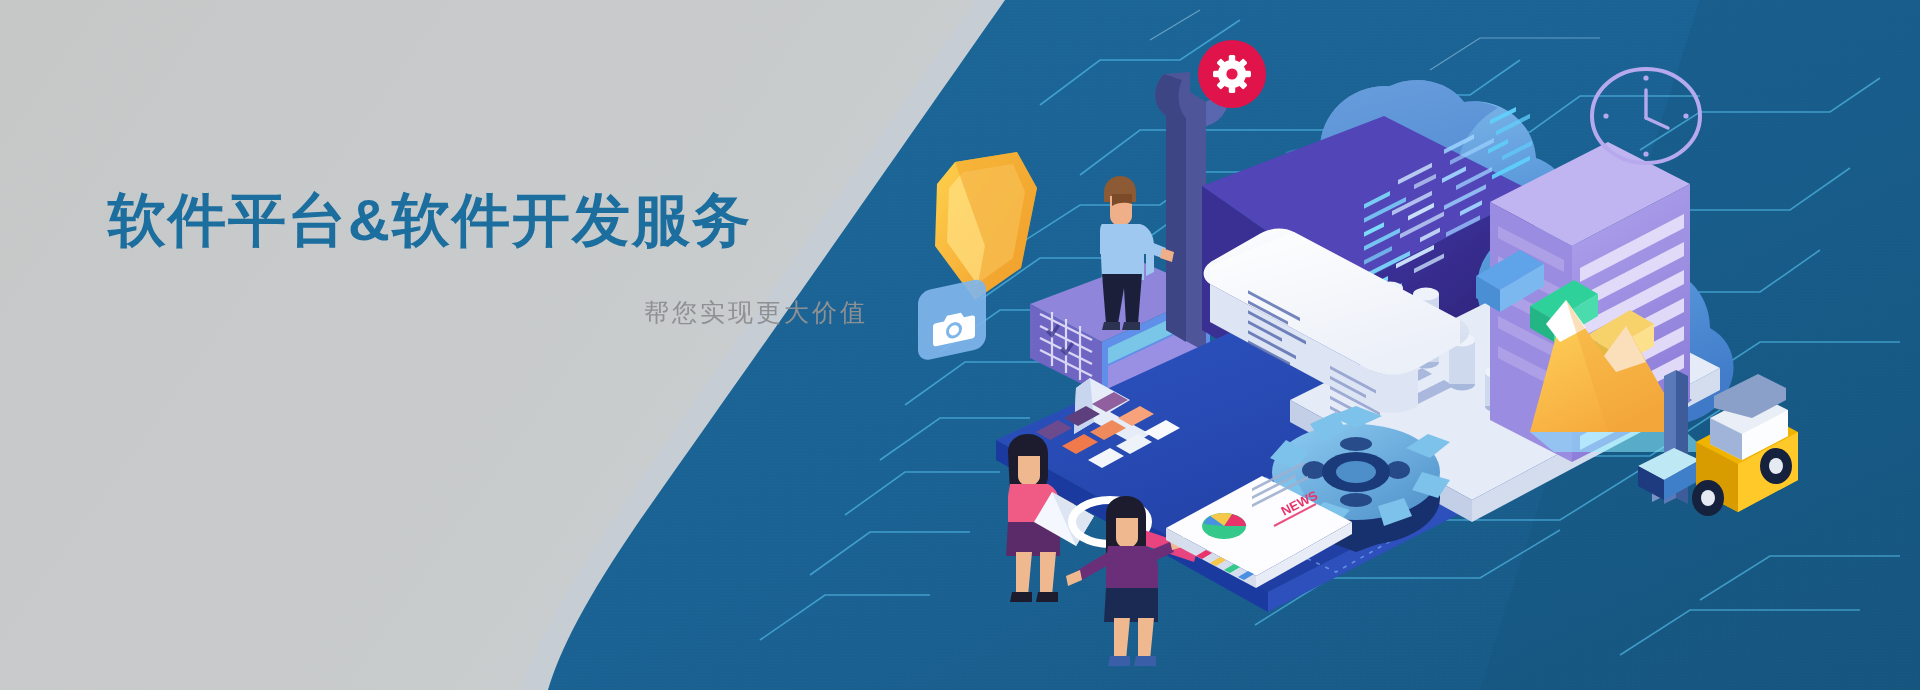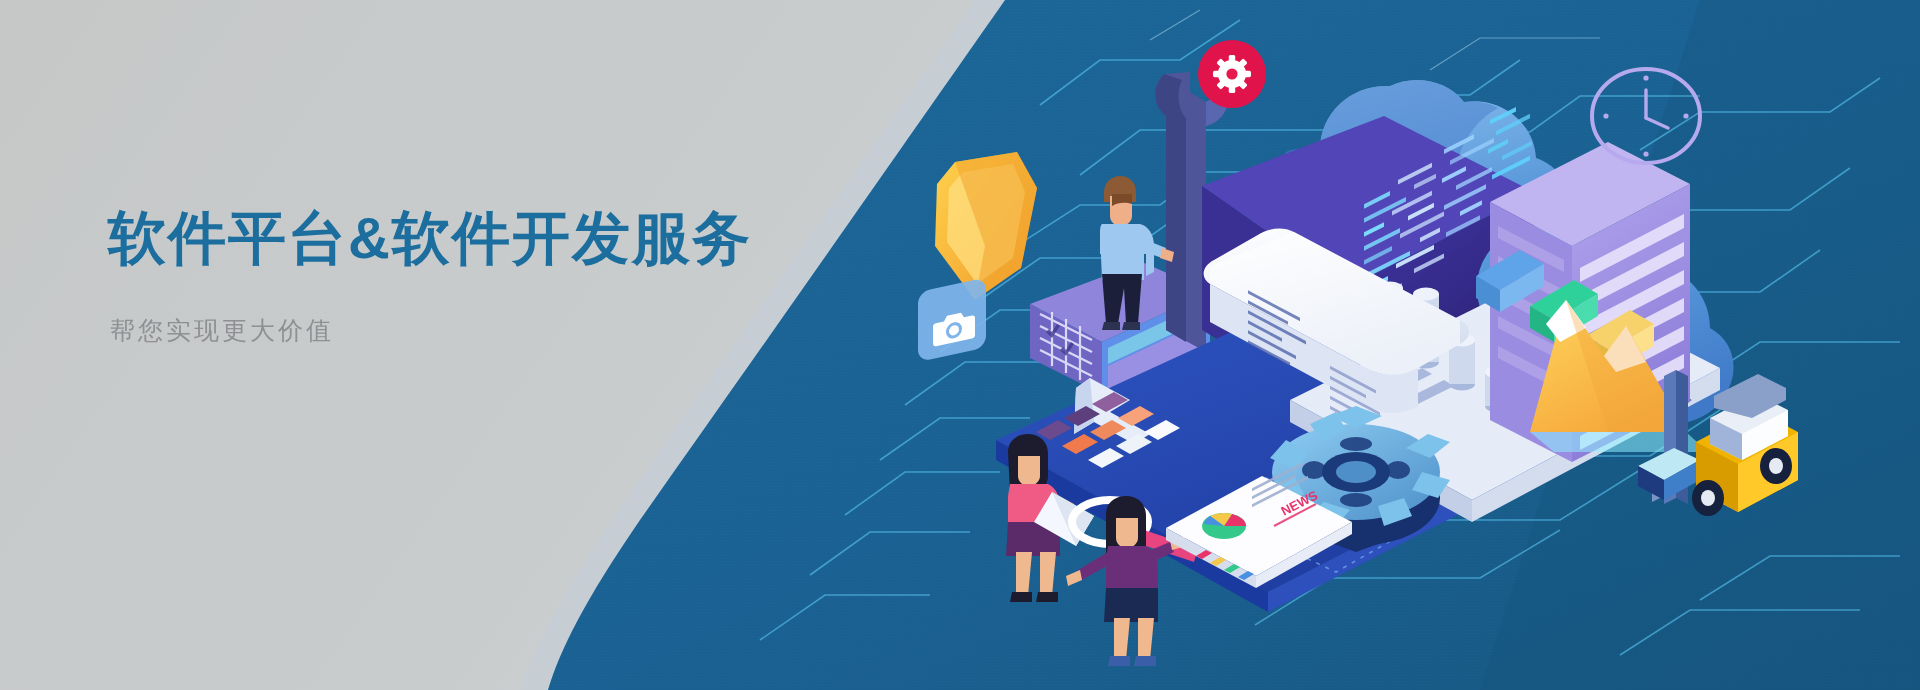--- a/index.html
+++ b/index.html
@@ -10,28 +10,28 @@
   .layer{position:absolute;inset:0;}
 
   
   #bg-base{
     background:linear-gradient(100deg,#c9cbcb 0%,#c5c8ca 30%,#cfd3d6 52%,#b9c4cd 63%,#1a6496 72%,#1d6796 85%,#18557f 100%);
   }
   
   #bg-svg{position:absolute;inset:0;width:1920px;height:690px;}
 
   
-  #copy{position:absolute;left:108px;top:205px;width:760px;}
+  #copy{position:absolute;left:108px;top:187px;width:760px;}
   #headline{
     font-size:58px;line-height:1.15;color:#1b6e9e;font-weight:700;
     letter-spacing:2px;margin:0;white-space:nowrap;
   }
   #subhead{
     margin:42px 0 0 2px;font-size:25px;color:#8e9093;letter-spacing:3px;
-    font-weight:400;white-space:nowrap;
+    font-weight:400;white-space:nowrap;text-align:right;
   }
 
   
   #art{position:absolute;left:870px;top:0;width:1050px;height:690px;}
   #art svg{display:block;}
 </style>
 </head>
 <body>
 
 <div id="banner">

